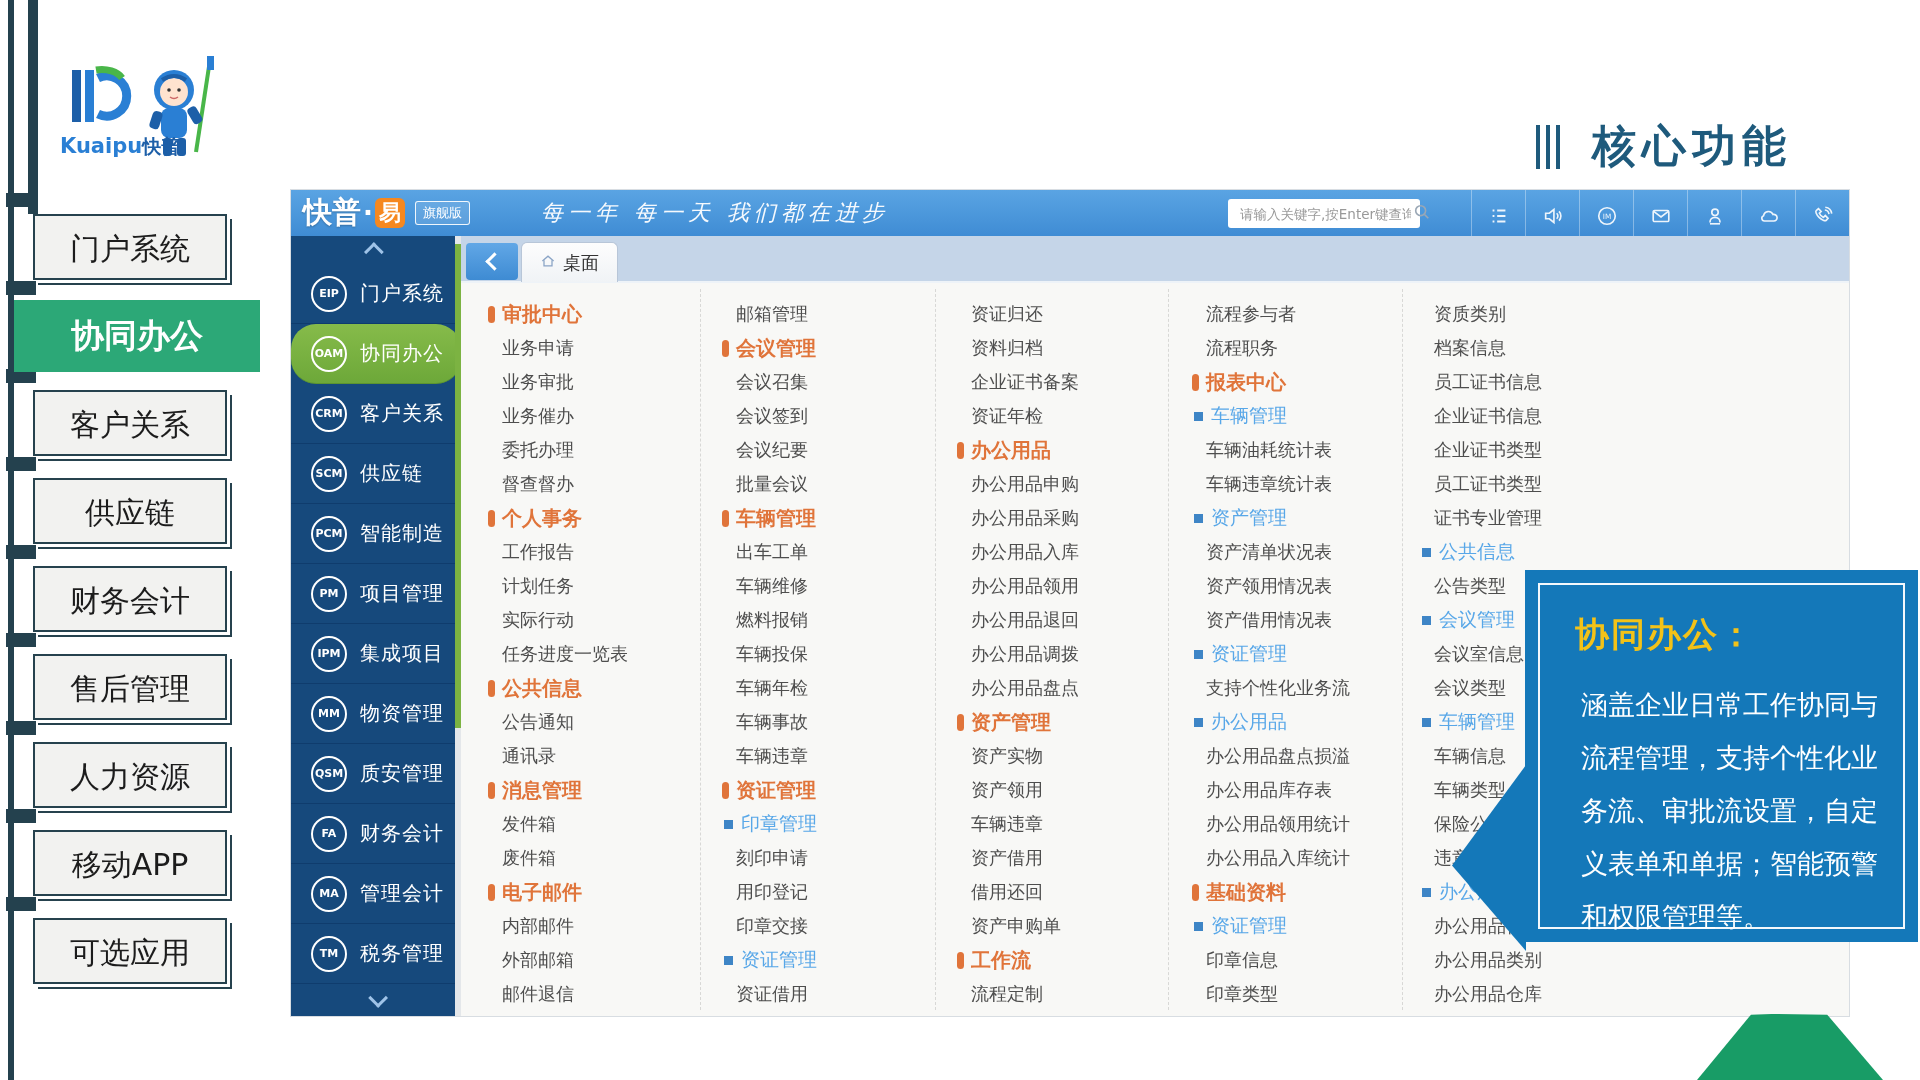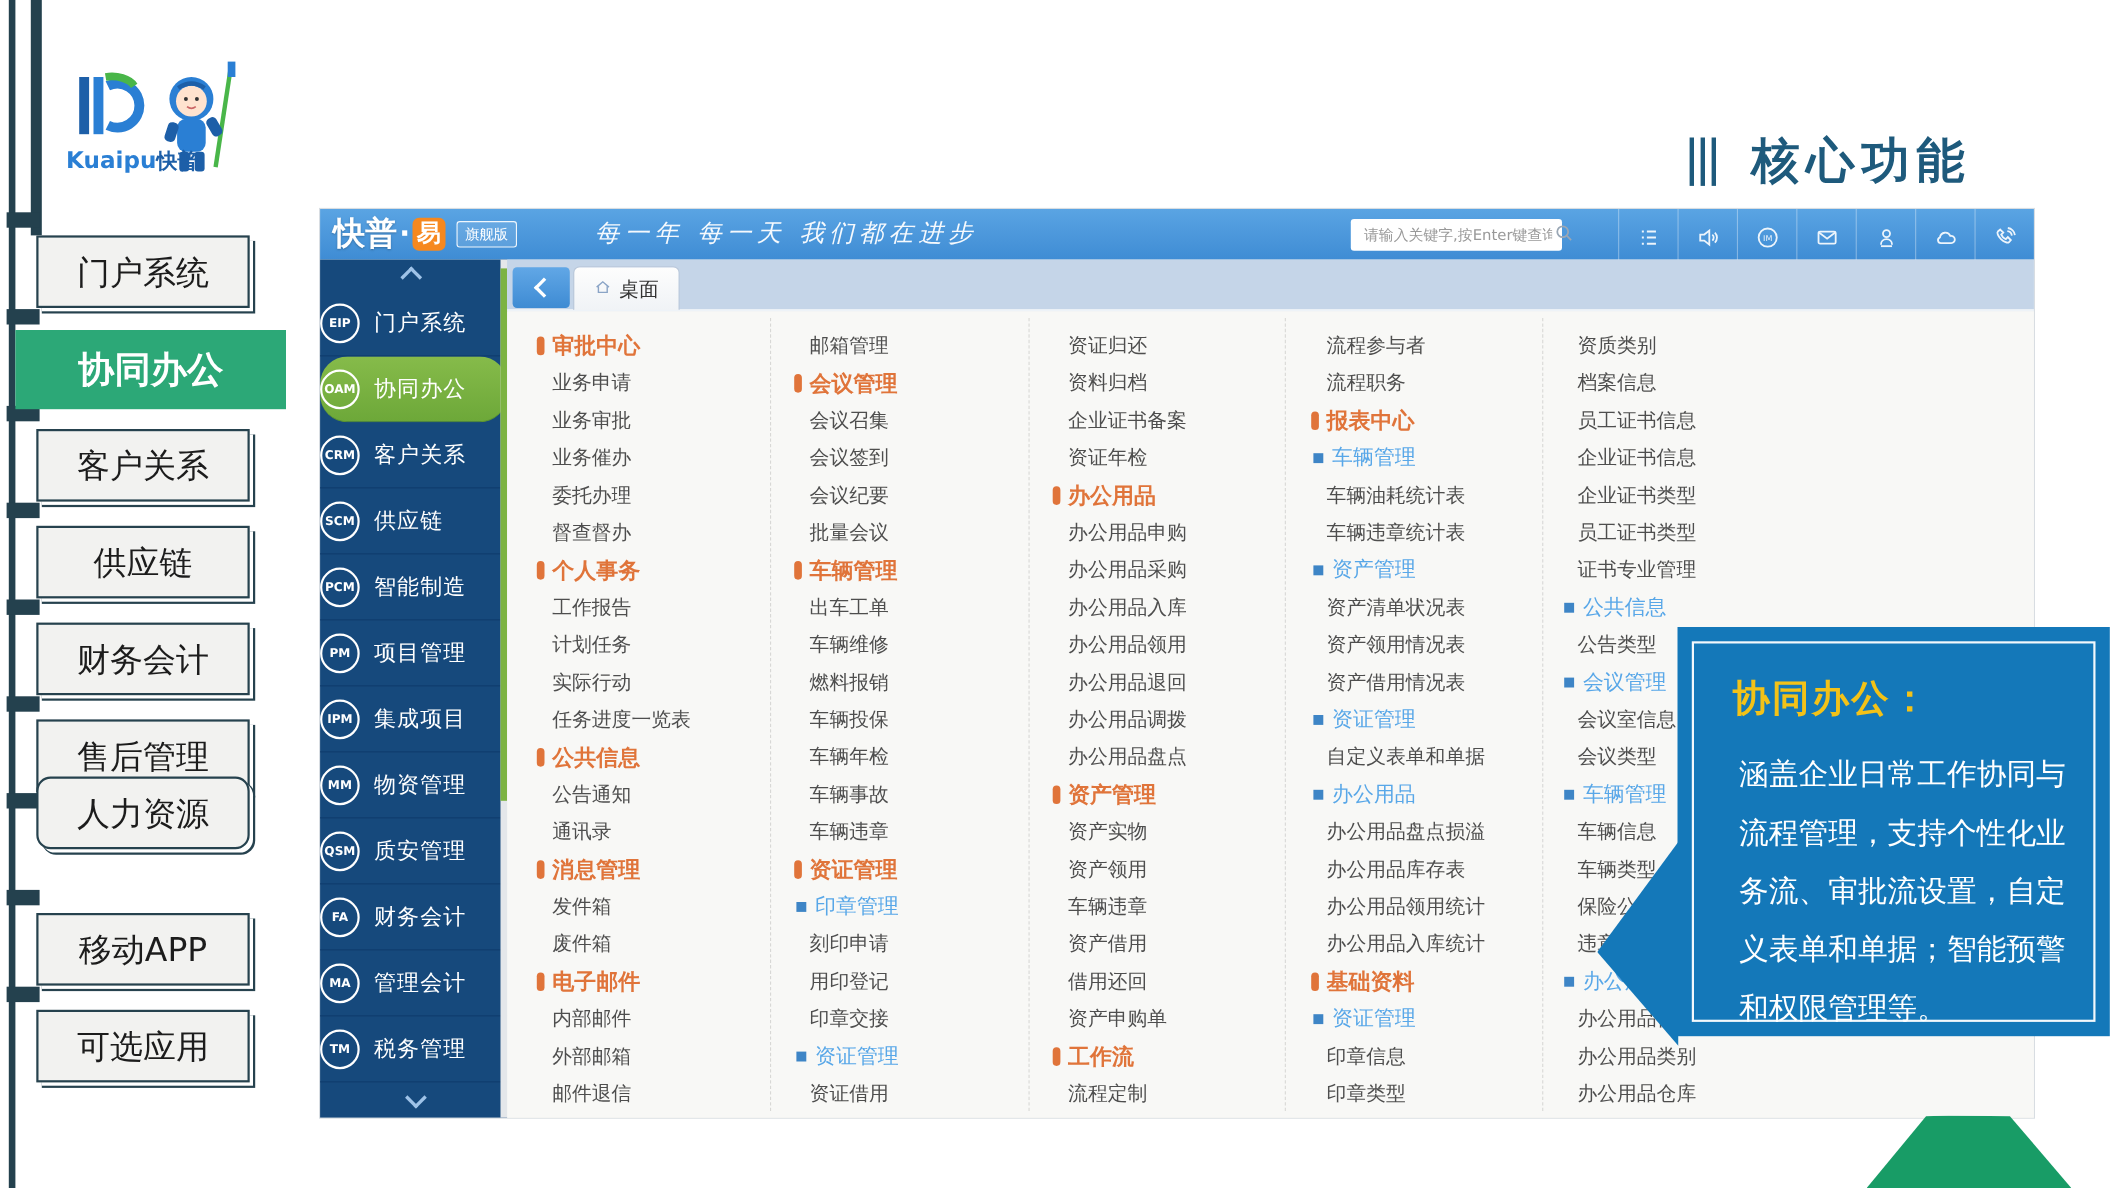--- a/index.html
+++ b/index.html
@@ -51,21 +51,21 @@
   .sb-track{position:absolute;right:0;top:0;width:6px;height:780px;background:#e4e7ea;}
   .sb-thumb{position:absolute;right:0;top:8px;width:6px;height:484px;background:#7cb342;}
   .sb-arrow{height:28px;display:flex;align-items:center;justify-content:center;}
   .sb-arrow.bottom{height:32px;}
   .chev{display:inline-block;width:11px;height:11px;border-left:3px solid #9fc3e8;border-top:3px solid #9fc3e8;}
   .chev.up{transform:rotate(45deg) translateY(3px);}
   .chev.down{transform:rotate(225deg) translateY(3px);}
   .sb-item{height:60px;display:flex;align-items:center;border-bottom:1px solid #0f3c6d;
        box-sizing:border-box;color:#fff;cursor:pointer;}
   .sb-item.active{background:linear-gradient(180deg,#86bb4a,#6da839);border-bottom:1px solid #5c9430;border-radius:25px;}
-  .sb-badge{width:36px;height:36px;border:2px solid #fff;border-radius:50%;
+  .sb-badge{width:36px;height:36px;border:2px solid #fff;border-radius:50%;margin-left:20px;
        display:flex;align-items:center;justify-content:center;font-size:11px;font-weight:bold;
        box-sizing:border-box;flex:none;}
   .sb-label{margin-left:13px;font-size:20px;letter-spacing:1px;white-space:nowrap;}
   
   .app-tabbar{position:absolute;left:170px;top:46px;width:1388px;height:47px;background:#c5d5e8;
        border-bottom:2px solid #eef3f8;box-sizing:border-box;}
   .back-btn{position:absolute;left:5px;top:7px;width:52px;height:37px;border-radius:4px;
        background:linear-gradient(180deg,#61a7e6,#3e8bd3);display:flex;align-items:center;
        justify-content:center;cursor:pointer;}
   .chev-left{display:inline-block;width:10px;height:10px;border-left:3px solid #fff;border-bottom:3px solid #fff;transform:rotate(45deg);margin-left:4px;}
@@ -142,21 +142,21 @@
       <div class="nav-btn active" style="top: 300px;">协同办公</div>
       <div class="nav-stub" style="top: 369px;"></div>
       <div class="nav-btn" style="top: 390px;">客户关系</div>
       <div class="nav-stub" style="top: 457px;"></div>
       <div class="nav-btn" style="top: 478px;">供应链</div>
       <div class="nav-stub" style="top: 545px;"></div>
       <div class="nav-btn" style="top: 566px;">财务会计</div>
       <div class="nav-stub" style="top: 633px;"></div>
       <div class="nav-btn" style="top: 654px;">售后管理</div>
       <div class="nav-stub" style="top: 721px;"></div>
-      <div class="nav-btn" style="top: 706px; border-radius: 13px;">人力资源</div>
+      <div class="nav-btn" style="top: 742px;">人力资源</div>
       <div class="nav-stub" style="top: 809px;"></div>
       <div class="nav-btn" style="top: 830px;">移动APP</div>
       <div class="nav-stub" style="top: 897px;"></div>
       <div class="nav-btn" style="top: 918px;">可选应用</div>
     </div>
 
   <div id="app">
 
     <div class="app-header">
       <div class="logo-group">
@@ -561,21 +561,21 @@
             <span>资产领用情况表</span>
           </div>
           <div class="mrow itm">
             <span>资产借用情况表</span>
           </div>
           <div class="mrow sub">
             <span class="bl-sub"></span>
             <span>资证管理</span>
           </div>
           <div class="mrow itm">
-            <span>自定义表单和单据</span>
+            <span>支持个性化业务流</span>
           </div>
           <div class="mrow sub">
             <span class="bl-sub"></span>
             <span>办公用品</span>
           </div>
           <div class="mrow itm">
             <span>办公用品盘点损溢</span>
           </div>
           <div class="mrow itm">
             <span>办公用品库存表</span>

